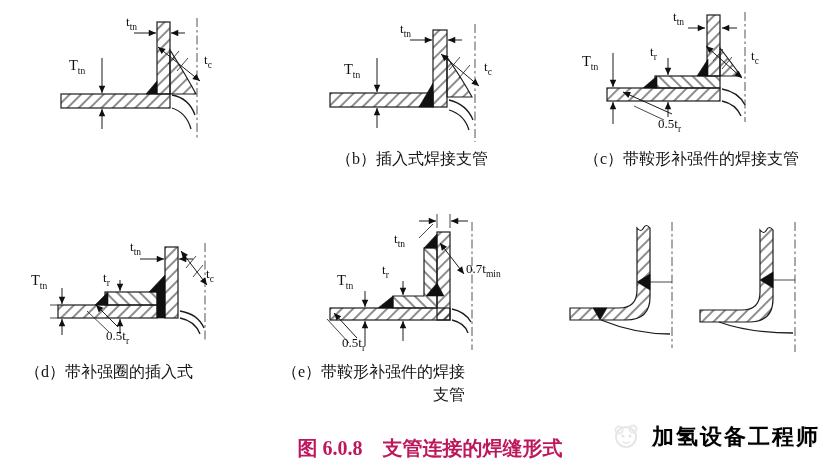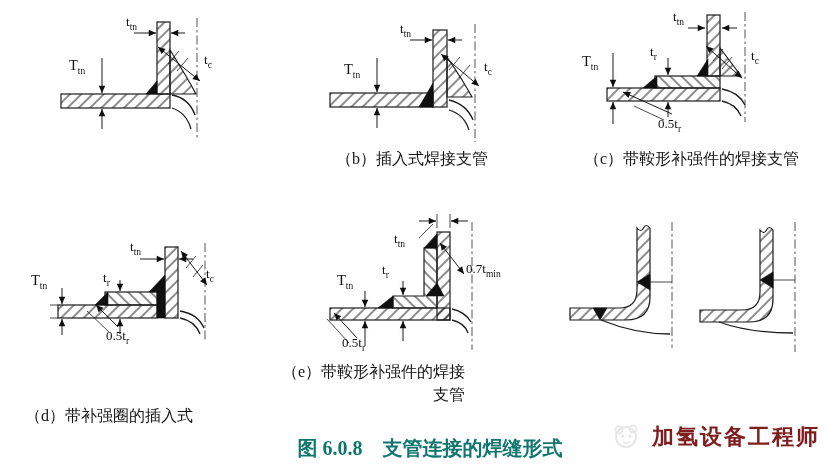--- a/index.html
+++ b/index.html
@@ -15,28 +15,28 @@
   .thin  { fill:none; stroke:#1b1b1b; stroke-width:0.8; }
   .cl    { fill:none; stroke:#2a2a2a; stroke-width:0.8; stroke-dasharray:9 3 2.5 3; }
   .dl    { fill:none; stroke:#101010; stroke-width:0.95; }
   text.dim { font-family:"Liberation Serif","DejaVu Serif",serif; font-size:13px; fill:#101010; }
   text.dimT { font-size:14.5px; }
   tspan.sub { font-size:9.5px; }
   .cap {
     position:absolute; font-size:16px; line-height:1.45; color:#141414; text-align:center;
   }
   .cap .indent { padding-left:35px; text-align:left; }
-  .capd { text-align:left;margin-top:44px; }
+  .capd { text-align:left; }
   .main-cap {
     position:absolute; left:215px; top:435px; width:430px; text-align:center;
-    font-size:20px; font-weight:bold; color:#0f766e;
+    font-size:20px; font-weight:bold; color:#be185d;
   }
   .watermark {
     position:absolute; left:612px; top:420px; display:flex; align-items:center; gap:6px;
-    color:#7f1d1d; font-family:"Liberation Sans","DejaVu Sans",sans-serif;
+    color:#000000; font-family:"Liberation Sans","DejaVu Sans",sans-serif;
     font-weight:bold; font-size:22px; letter-spacing:2px;
     text-shadow:0.5px 0.5px 0 #f2f2f2;
   }
 </style>
 </head>
 <body>
 
 <div class="canvas">
 
 <svg class="art" width="830" height="420" viewBox="0 0 830 420">

